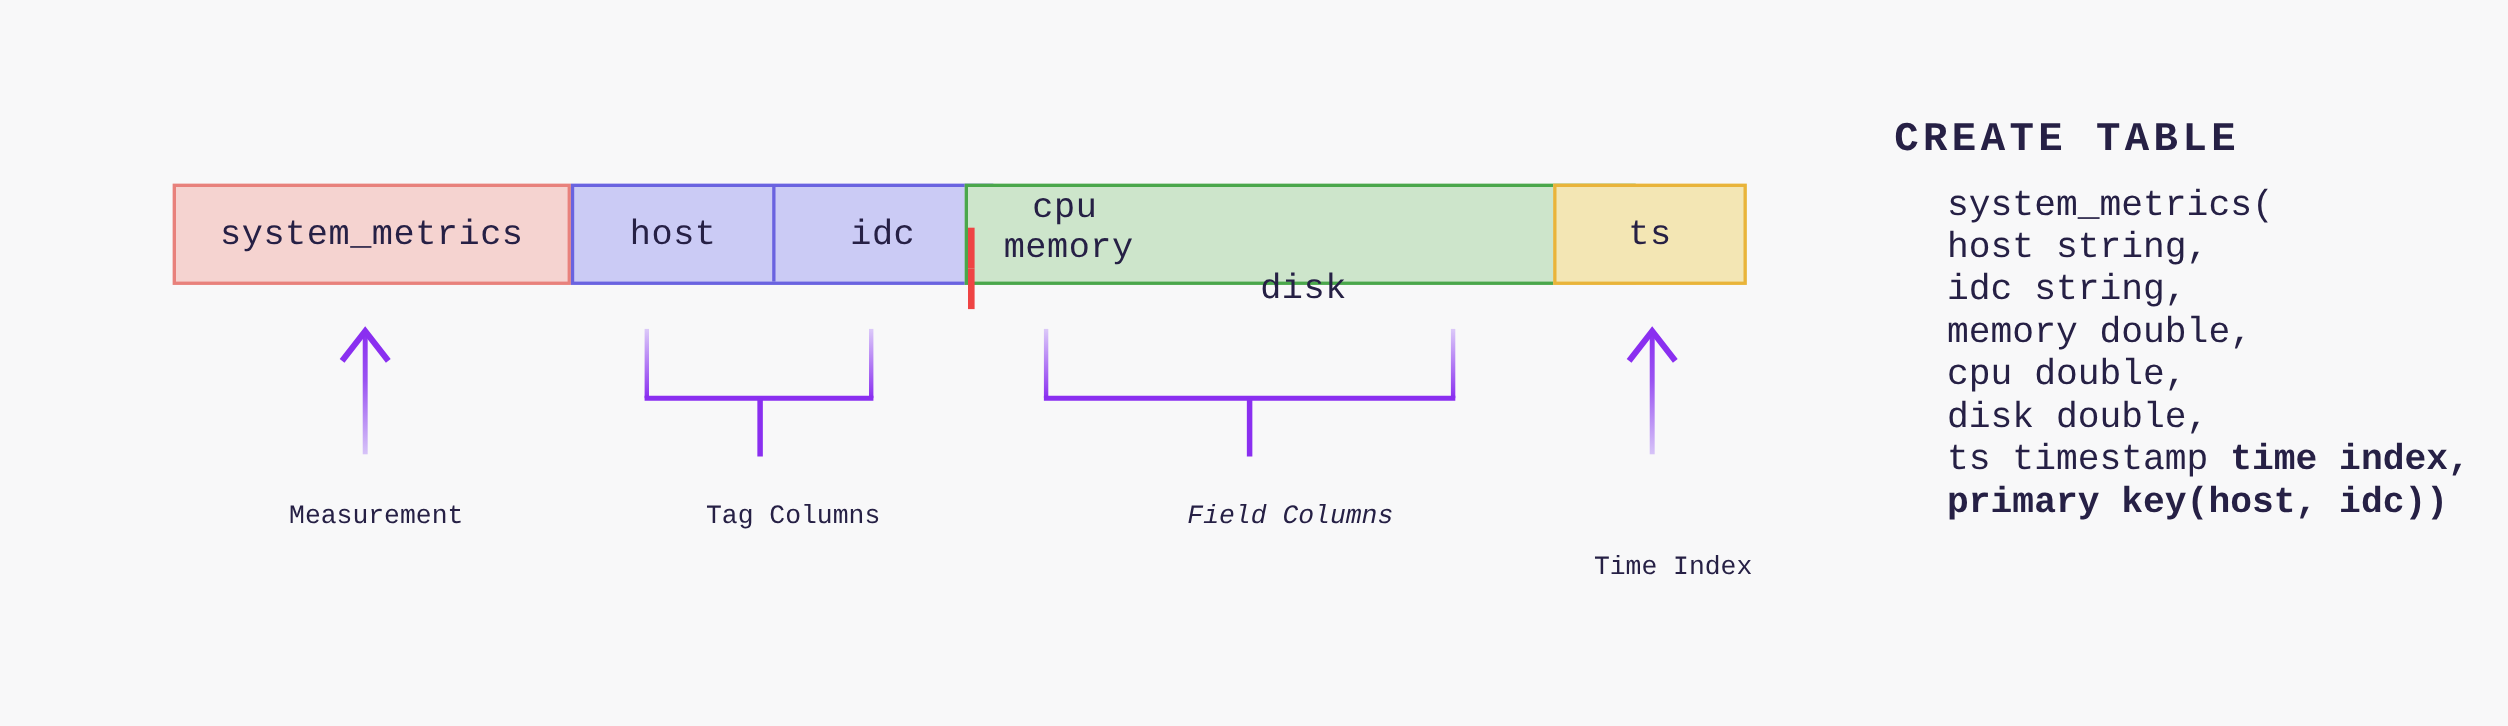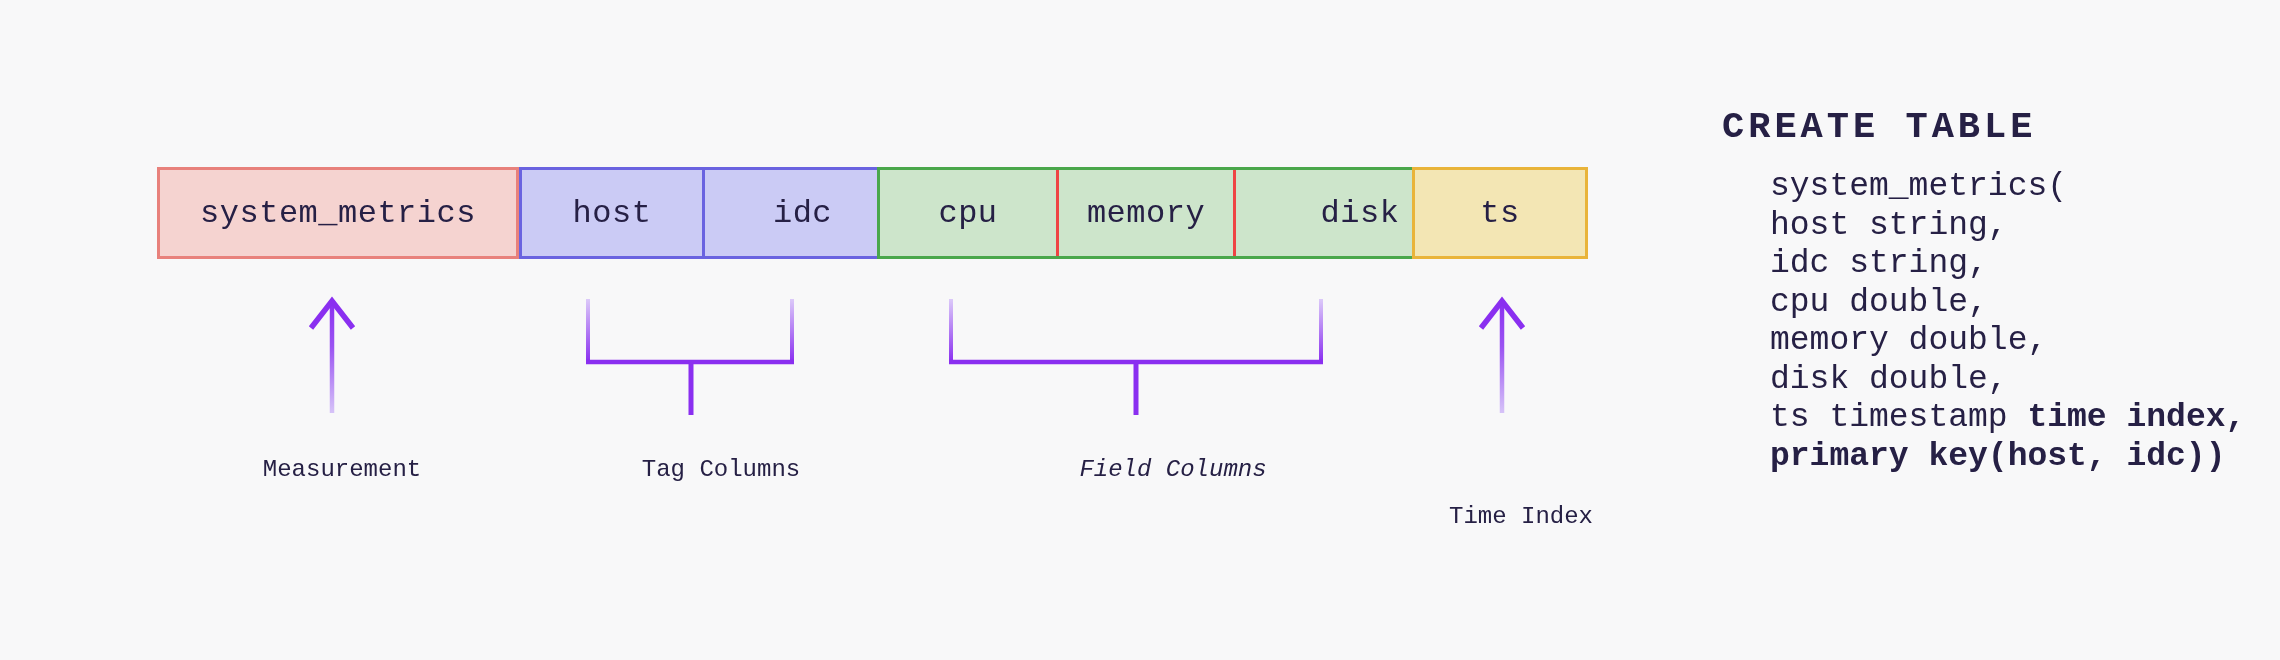--- a/index.html
+++ b/index.html
@@ -18,24 +18,24 @@
     box-sizing: border-box; border: 3px solid;
     display: flex; flex-direction: row; align-items: stretch;
   }
   .box-cell {
     display: flex; align-items: center; justify-content: center;
     box-sizing: border-box;
     font-size: 32px; letter-spacing: 0.5px; white-space: nowrap;
   }
   .g-measurement { left: 157px; width: 362px; border-color: #e8817c; background: #f5d3d0; }
   .g-tags        { left: 519px; width: 384px; border-color: #6a63e0; background: #cbcbf5; }
-  .g-fields      { left: 877px; width: 610px; border-color: #4aa74b; background: #cde5cb; }
+  .g-fields      { left: 877px; width: 610px; border-color: #4aa74b; background: #cde5cb; flex-direction: column; }
   .g-time        { left: 1412px; width: 176px; border-color: #e9b43a; background: #f3e6b4; }
   .g-tags .box-cell + .box-cell   { border-left: 3px solid #6a63e0; }
-  .g-fields .box-cell + .box-cell { border-left: 3px solid #ef4444; }
+  .g-fields .box-cell + .box-cell { border-left: 6px solid #ef4444; }
 
   
   .overlay { position: absolute; left: 0; top: 0; pointer-events: none; }
 
   
   .row-label {
     position: absolute; top: 456px;
     transform: translateX(-50%);
     font-size: 24px; white-space: nowrap;
   }
@@ -120,21 +120,21 @@
   <div class="row-label lbl-tags">Tag Columns</div>
   <div class="row-label lbl-fields">Field Columns</div>
   <div class="row-label lbl-time">Time Index</div>
 
   <div class="sql-block">
     <div class="sql-header">CREATE TABLE</div>
     <div class="sql-body">
       <div class="sql-line">system_metrics(</div>
       <div class="sql-line">host string,</div>
       <div class="sql-line">idc string,</div>
+      <div class="sql-line">memory double,</div>
       <div class="sql-line">cpu double,</div>
-      <div class="sql-line">memory double,</div>
       <div class="sql-line">disk double,</div>
       <div class="sql-line"><span>ts timestamp </span><b>time index,</b></div>
       <div class="sql-line"><b>primary key(host, idc))</b></div>
     </div>
   </div>
 
 </div>
 
 </body></html>

